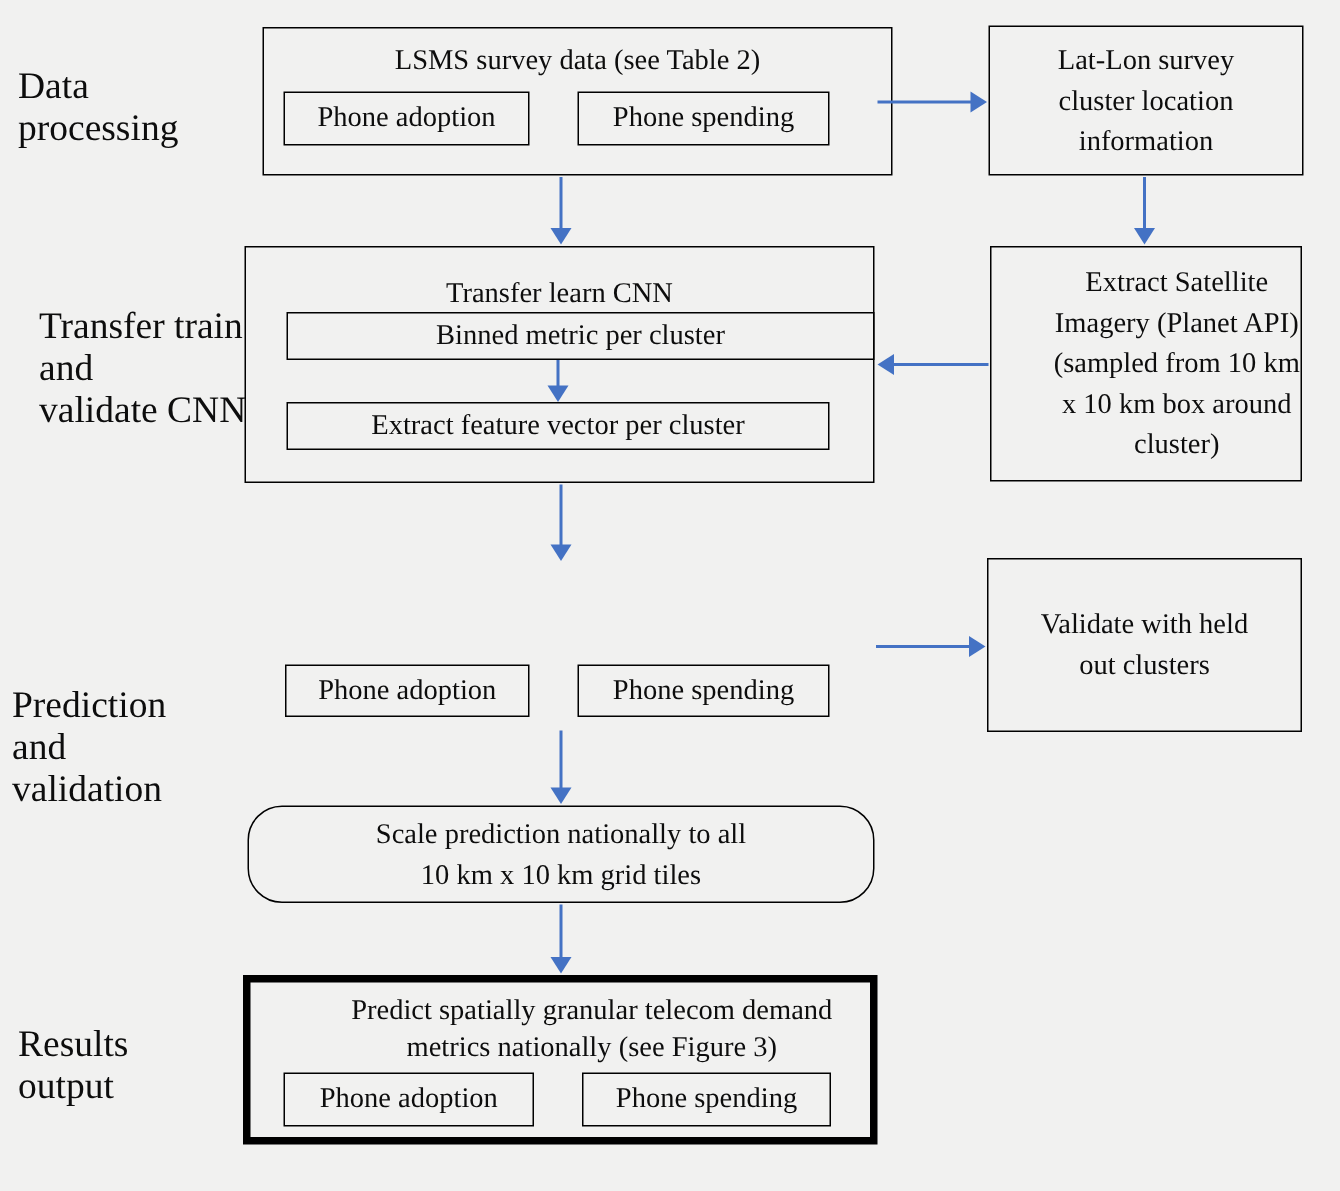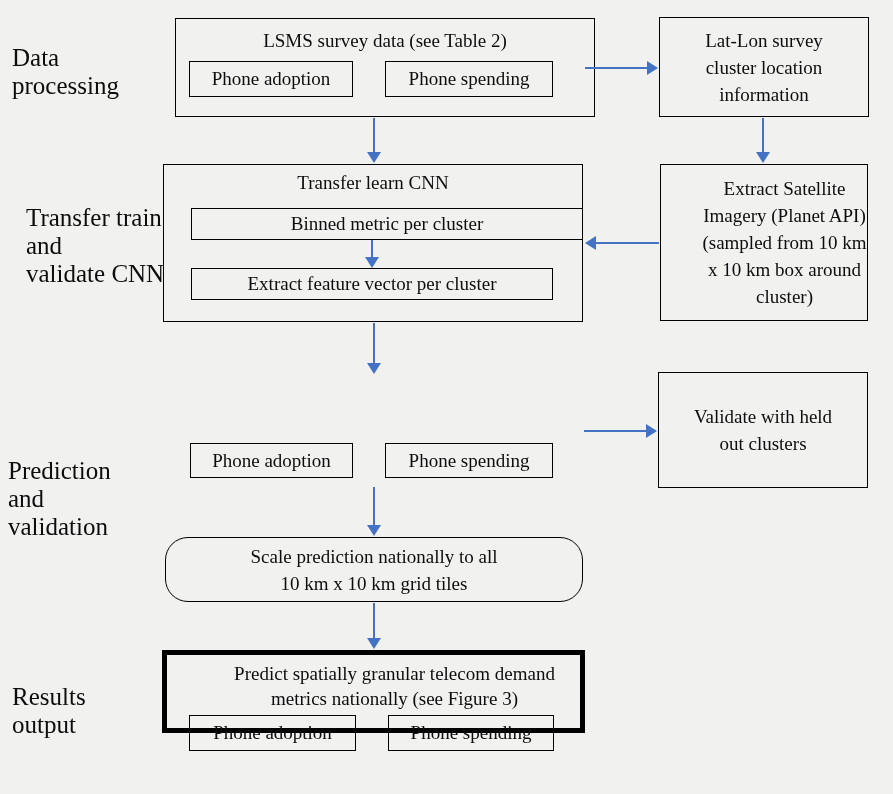--- a/index.html
+++ b/index.html
@@ -112,21 +112,21 @@
   <div class="subbox" style="left:189px; top:61px; width:164px; height:36px;">Phone adoption</div>
   <div class="subbox" style="left:385px; top:61px; width:168px; height:36px;">Phone spending</div>
 
   <div class="box" style="left:659px; top:17px; width:210px; height:100px;">
     <div class="fill-center">Lat-Lon survey
 cluster location
 information</div>
   </div>
 
   <div class="box" style="left:163px; top:164px; width:420px; height:158px;">
-    <div class="box-title" style="margin-top:5px;">Transfer learn CNN</div>
+    <div class="box-title" style="margin-top:18px;">Transfer learn CNN</div>
   </div>
   <div class="subbox" style="left:191px; top:208px; width:392px; height:32px;">Binned metric per cluster</div>
   <div class="subbox" style="left:191px; top:268px; width:362px; height:32px;">Extract feature vector per cluster</div>
 
   <div class="box" style="left:660px; top:164px; width:208px; height:157px;padding-left:41px;">
     <div class="fill-center">Extract Satellite
 Imagery (Planet API)
 (sampled from 10 km
 x 10 km box around
 cluster)</div>
@@ -138,21 +138,21 @@
   <div class="box" style="left:658px; top:372px; width:210px; height:116px;">
     <div class="fill-center">Validate with held
 out clusters</div>
   </div>
 
   <div class="box" style="left:165px; top:537px; width:418px; height:65px;border-radius:23px;">
     <div class="fill-center">Scale prediction nationally to all
 10 km x 10 km grid tiles</div>
   </div>
 
-  <div class="box box--thick" style="left:162px; top:650px; width:423px; height:83px;padding-left:42px;">
+  <div class="box box--thick" style="left:162px; top:650px; width:423px; height:113px;padding-left:42px;">
     <div class="box-title" style="margin-top:6px;">Predict spatially granular telecom demand
 metrics nationally (see Figure 3)</div>
   </div>
   <div class="subbox" style="left:189px; top:715px; width:167px; height:36px;">Phone adoption</div>
   <div class="subbox" style="left:388px; top:715px; width:166px; height:36px;">Phone spending</div>
 
   <div class="arrow" style="left:585px; top:61px; width:73px; height:14px;">
     <div class="shaft-h-r"></div>
     <div class="head-right"></div>
   </div>

